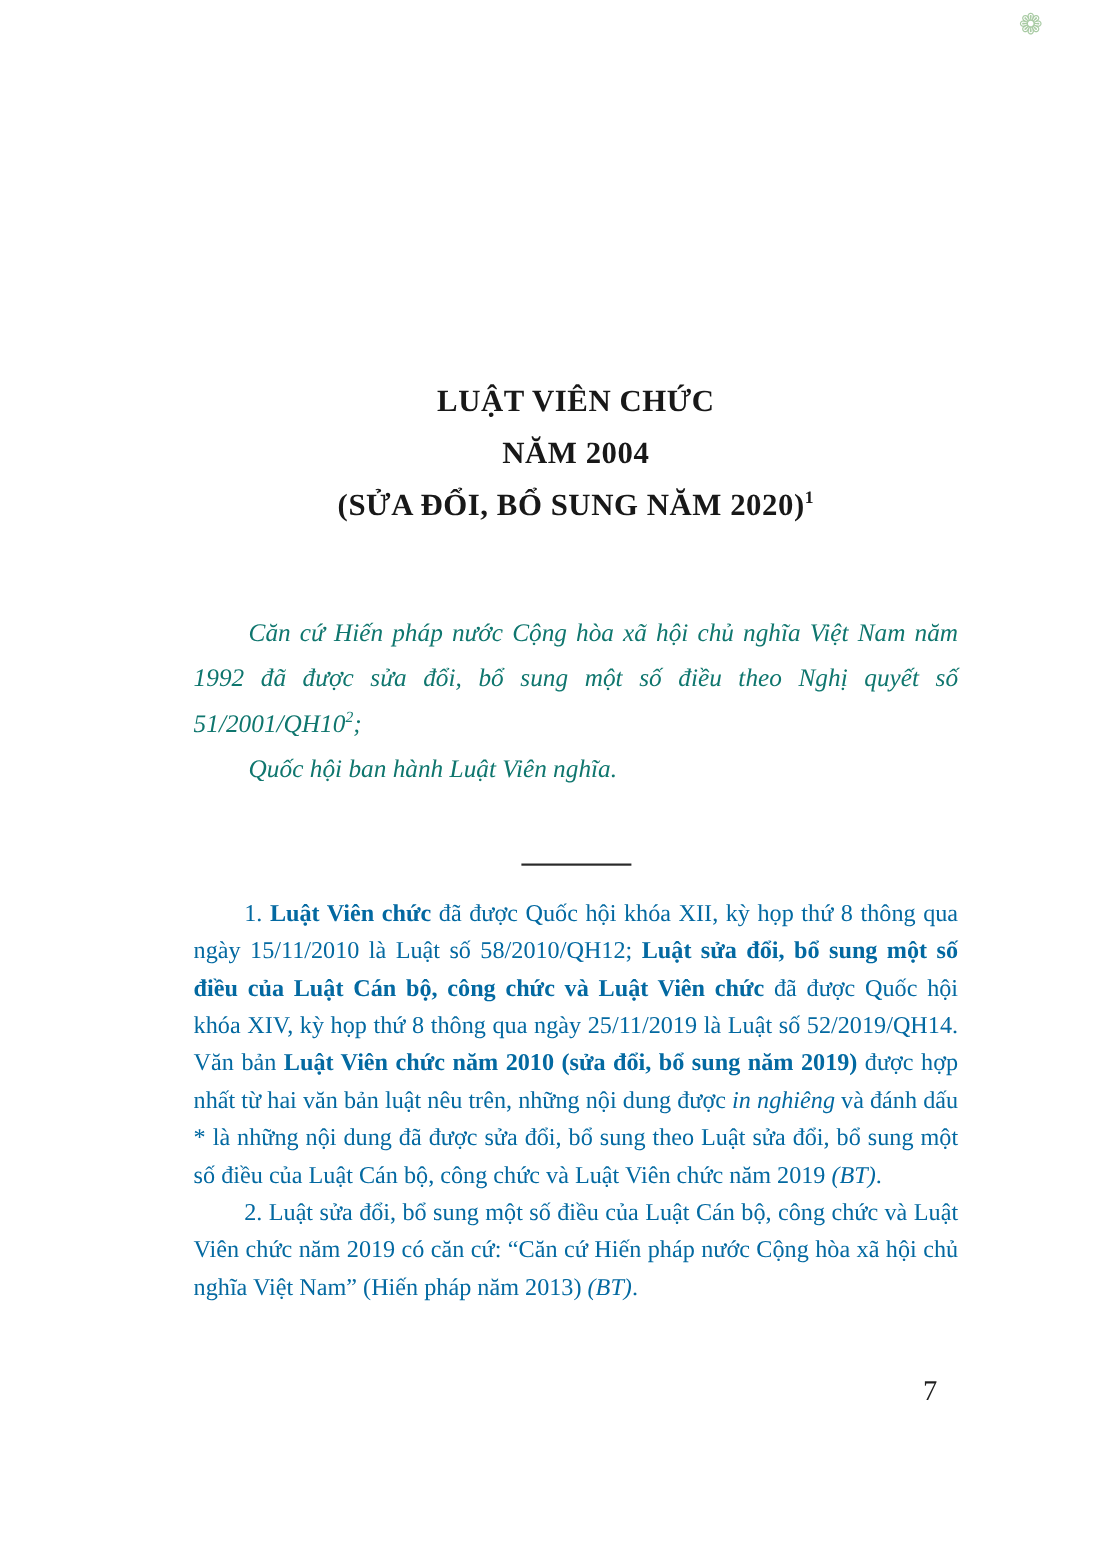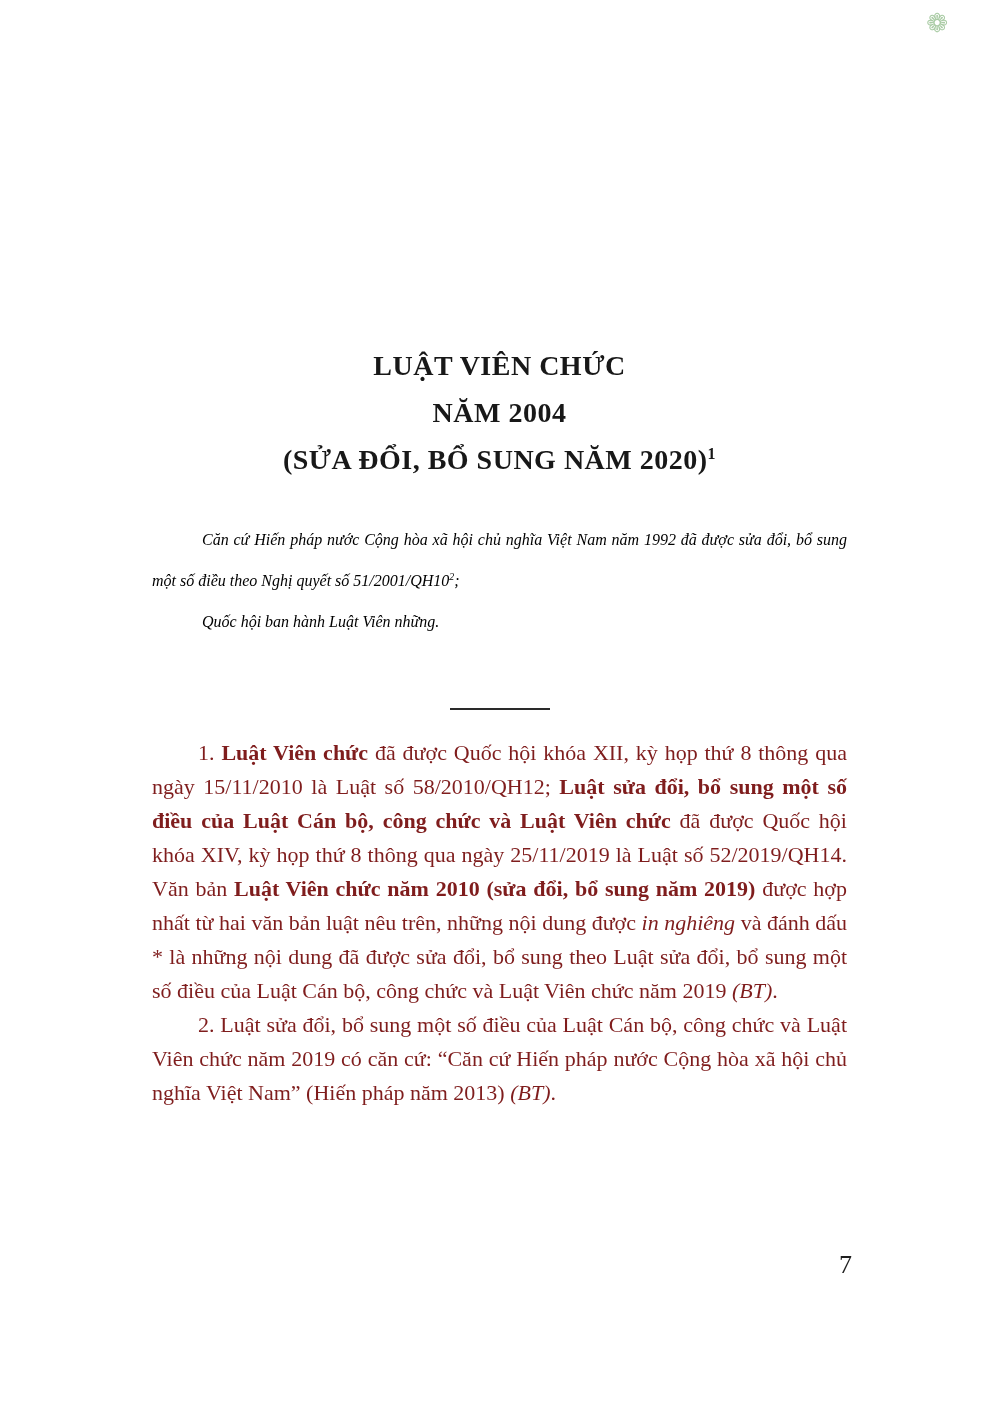--- a/index.html
+++ b/index.html
@@ -22,61 +22,61 @@
     position: absolute;
     top: 10px;
     right: 52px;
     font-size: 26px;
     color: #a9cba4;
     line-height: 1;
     font-family: "DejaVu Sans", sans-serif;
   }
   .content {
     position: absolute;
-    left: 152px;
+    left: 176px;
     top: 0;
     width: 695px;
   }
   .title-block {
     margin-top: 342px;
     text-align: center;
     font-weight: bold;
     font-size: 28px;
     line-height: 47px;
     letter-spacing: 0.5px;
     color: #181818;
   }
   .title-block sup {
     font-size: 16px;
     font-weight: bold;
   }
   .preamble {
-    margin-top: 36px;
+    margin-top: 72px;
     font-style: italic;
-    font-size: 16px;
+    font-size: 23px;
     line-height: 41px;
     text-align: justify;
-    color: #000000;
+    color: #0f766e;
   }
   .preamble p {
     margin: 0;
     text-indent: 50px;
   }
   .footnote-sep {
     margin-top: 66px;
     margin-bottom: 26px;
     width: 100px;
     border: 0;
     border-top: 2px solid #2a2a2a;
   }
   .footnotes {
     font-size: 22px;
     line-height: 34px;
     text-align: justify;
-    color: #7f1d1d;
+    color: #0369a1;
   }
   .footnotes p {
     margin: 0;
     text-indent: 46px;
   }
   .b { font-weight: bold; }
   .i { font-style: italic; }
   sup {
     font-size: 0.62em;
     line-height: 0;
@@ -100,21 +100,21 @@
   <div class="content">
 
     <div class="title-block">
       <div>LUẬT VIÊN CHỨC</div>
       <div>NĂM 2004</div>
       <div><span>(SỬA ĐỔI, BỔ SUNG NĂM 2020)</span><sup>1</sup></div>
     </div>
 
     <div class="preamble">
       <p><span class="i">Căn cứ Hiến pháp nước Cộng hòa xã hội chủ nghĩa Việt Nam năm 1992 đã được sửa đổi, bổ sung một số điều theo Nghị quyết số 51/2001/QH10</span><sup class="i">2</sup><span class="i">;</span></p>
-      <p>Quốc hội ban hành Luật Viên những.</p>
+      <p>Quốc hội ban hành Luật Viên nghĩa.</p>
     </div>
 
     <hr class="footnote-sep">
 
     <div class="footnotes">
       <p><span>1. </span><span class="b">Luật Viên chức</span><span> đã được Quốc hội khóa XII, kỳ họp thứ 8 thông qua ngày 15/11/2010 là Luật số 58/2010/QH12; </span><span class="b">Luật sửa đổi, bổ sung một số điều của Luật Cán bộ, công chức và Luật Viên chức</span><span> đã được Quốc hội khóa XIV, kỳ họp thứ 8 thông qua ngày 25/11/2019 là Luật số 52/2019/QH14. Văn bản </span><span class="b">Luật Viên chức năm 2010 (sửa đổi, bổ sung năm 2019)</span><span> được hợp nhất từ hai văn bản luật nêu trên, những nội dung được </span><span class="i">in nghiêng</span><span> và đánh dấu * là những nội dung đã được sửa đổi, bổ sung theo Luật sửa đổi, bổ sung một số điều của Luật Cán bộ, công chức và Luật Viên chức năm 2019 </span><span class="i">(BT)</span><span>.</span></p>
       <p><span>2. Luật sửa đổi, bổ sung một số điều của Luật Cán bộ, công chức và Luật Viên chức năm 2019 có căn cứ: “Căn cứ Hiến pháp nước Cộng hòa xã hội chủ nghĩa Việt Nam” (Hiến pháp năm 2013) </span><span class="i">(BT)</span><span>.</span></p>
     </div>
 
   </div>

